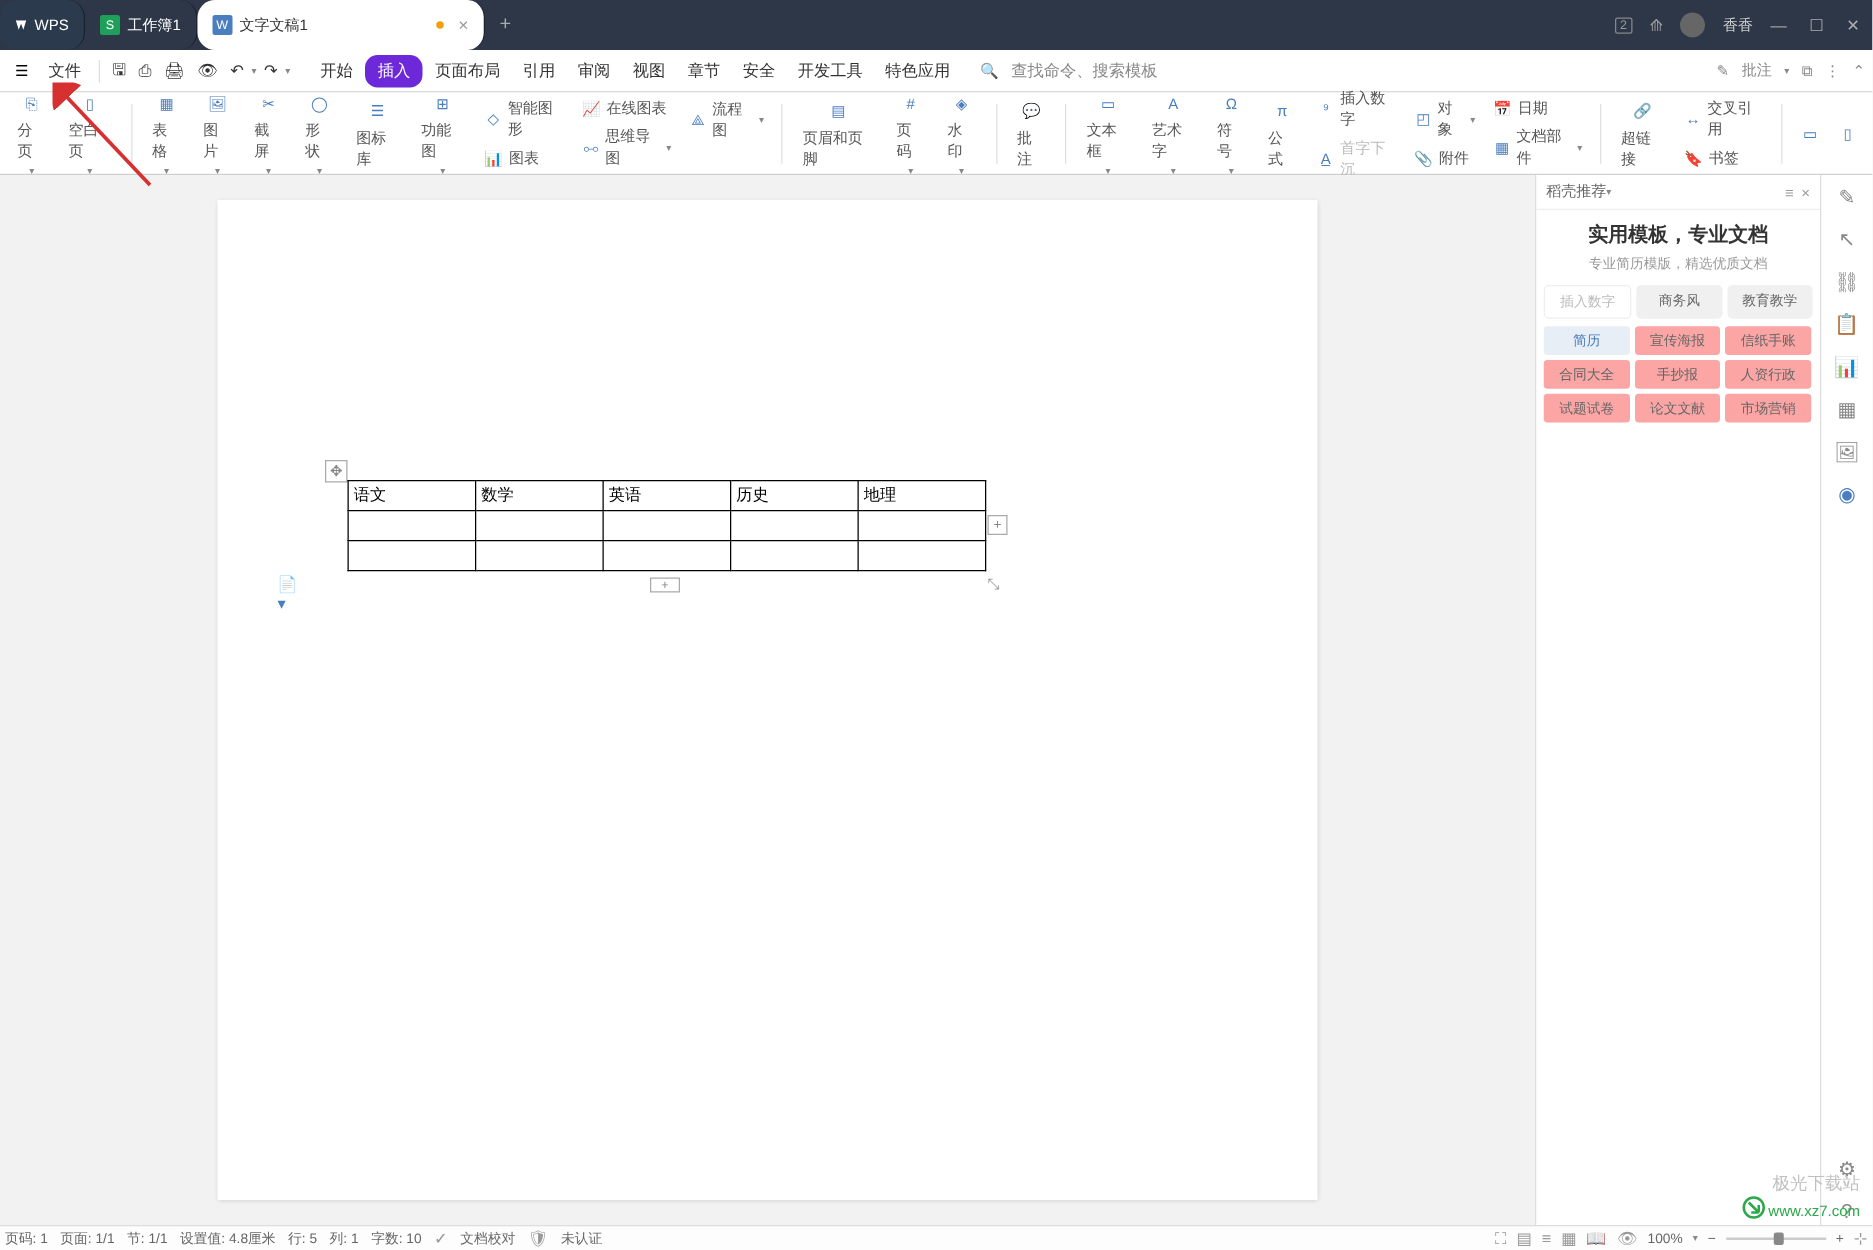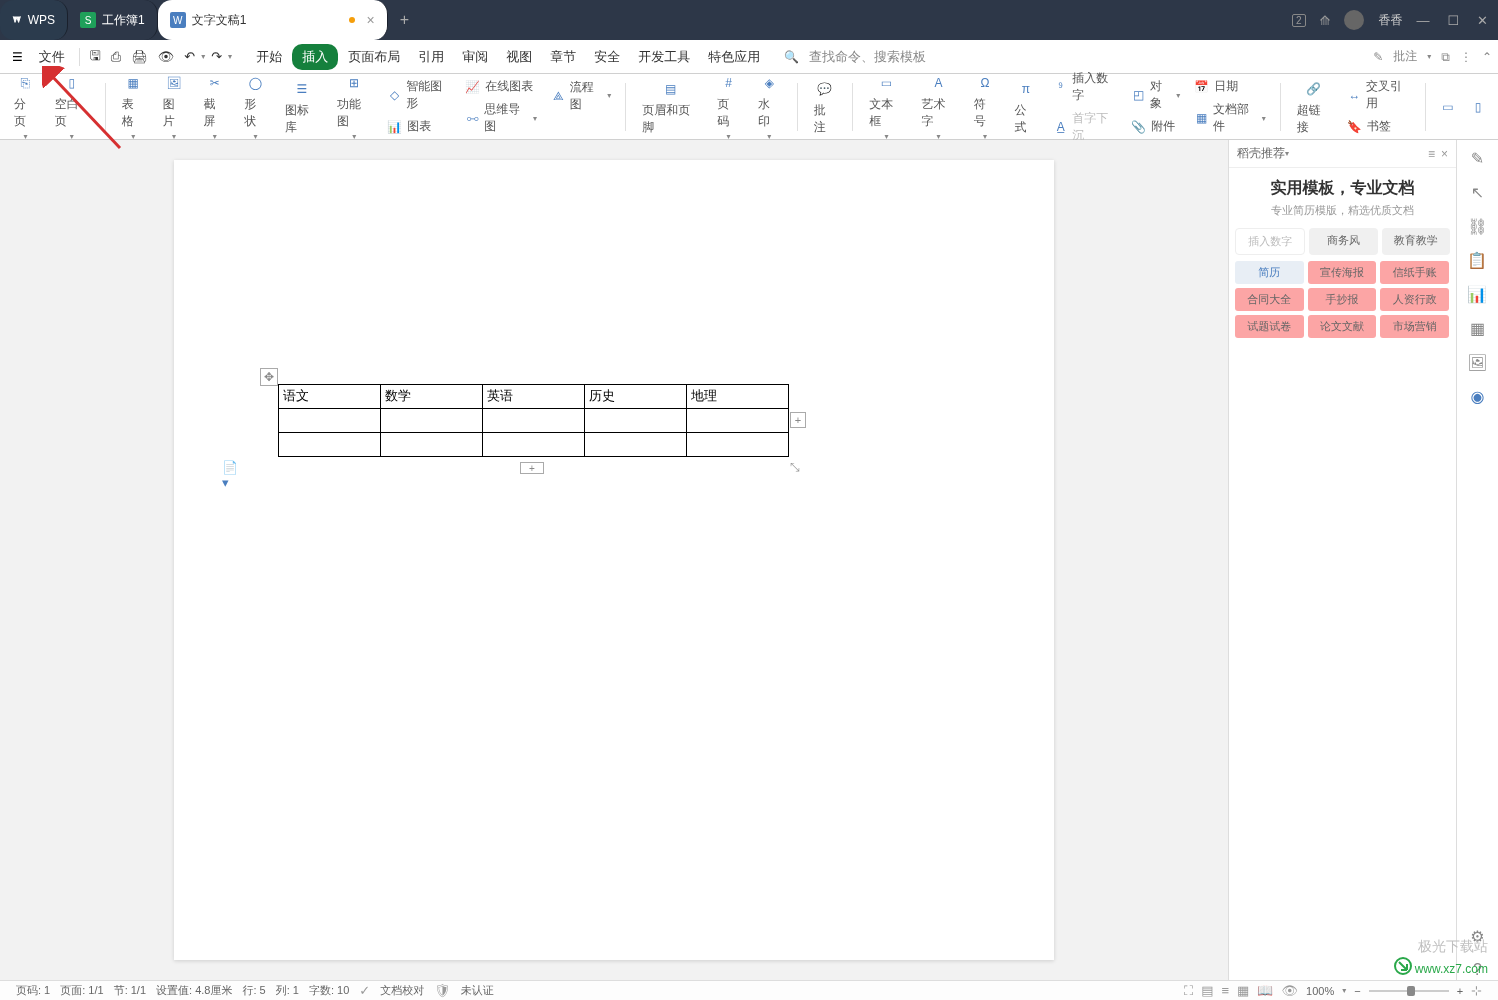--- a/index.html
+++ b/index.html
@@ -18,21 +18,21 @@
 .tab-add { color: #aaa; font-size: 16px; padding: 0 12px; }
 .title-spacer { flex: 1; }
 .title-right { display: flex; align-items: center; gap: 14px; padding-right: 10px; color: #ccc; font-size: 12px; }
 .win-controls { display: flex; gap: 18px; color: #aaa; font-size: 13px; }
 .avatar { width: 20px; height: 20px; border-radius: 50%; background: #666; display: inline-block; }
 
 
 .menubar { height: 34px; background: #fff; border-bottom: 1px solid #d0d0d0; display: flex; align-items: center; padding: 0 6px; gap: 2px; }
 .btn-hamburger { padding: 4px 6px; }
 .menu-item { padding: 6px 8px; font-size: 13px; color: #333; border-radius: 2px; cursor: pointer; }
-.menu-item.active { background: #15803d; color: #fff; border-radius: 10px; padding: 4px 10px; }
+.menu-item.active { background: #6d28d9; color: #fff; border-radius: 10px; padding: 4px 10px; }
 .menu-sep { width: 1px; height: 18px; background: #ddd; margin: 0 4px; }
 .menu-right { margin-left: auto; display: flex; align-items: center; gap: 10px; color: #888; }
 
 
 .ribbon { height: 66px; background: #fff; border-bottom: 1px solid #d0d0d0; display: flex; align-items: center; padding: 0 8px; gap: 6px; }
 .rib-btn { display: flex; flex-direction: column; align-items: center; justify-content: center; padding: 2px 6px; font-size: 12px; color: #555; gap: 2px; cursor: pointer; }
 .rib-btn .ic { width: 22px; height: 22px; display: flex; align-items: center; justify-content: center; color: #4a7ebf; }
 .rib-small { display: flex; align-items: center; gap: 4px; padding: 2px 4px; font-size: 12px; color: #555; cursor: pointer; }
 .rib-small .ic { width: 16px; height: 16px; display: inline-flex; align-items: center; justify-content: center; color: #4a7ebf; }
 .rib-group { display: flex; flex-direction: column; gap: 2px; }
@@ -70,21 +70,21 @@
 .tpl-inner.b { background: linear-gradient(180deg, #fff 0%, #fff 85%, #2d7a66 85%); }
 .tpl-inner.c { background: linear-gradient(90deg, #4a7ebf 0%, #4a7ebf 20%, #fff 20%); }
 .tpl-inner.d { background: #f9f9f9; }
 
 
 .rightrail { width: 42px; background: #fff; border-left: 1px solid #ddd; display: flex; flex-direction: column; align-items: center; padding-top: 8px; gap: 14px; }
 .rail-ic { width: 20px; height: 20px; color: #888; display: flex; align-items: center; justify-content: center; cursor: pointer; font-size: 16px; }
 .rail-ic.active { color: #4a7ebf; }
 
 
-.statusbar { height: 20px; background: #fdfdfd; border-top: 1px solid #ddd; display: flex; align-items: center; font-size: 11px; color: #666; padding: 0 16px; gap: 10px; }
+.statusbar { height: 20px; background: #fdfdfd; border-top: 1px solid #ddd; display: flex; align-items: center; font-size: 11px; color: #666; padding: 0 4px; gap: 10px; }
 .sb-right { margin-left: auto; display: flex; align-items: center; gap: 8px; }
 .zoom-slider { width: 80px; height: 2px; background: #ccc; position: relative; }
 .zoom-thumb { position: absolute; left: 38px; top: -4px; width: 8px; height: 10px; background: #888; border-radius: 2px; }
 .sb-ic { color: #999; font-size: 13px; }
 
 
 .arrow-annotation { position: absolute; top: 66px; left: 42px; width: 90px; height: 90px; pointer-events: none; z-index: 100; }
 
 
 .watermark { position: absolute; right: 10px; bottom: 24px; text-align: right; }

